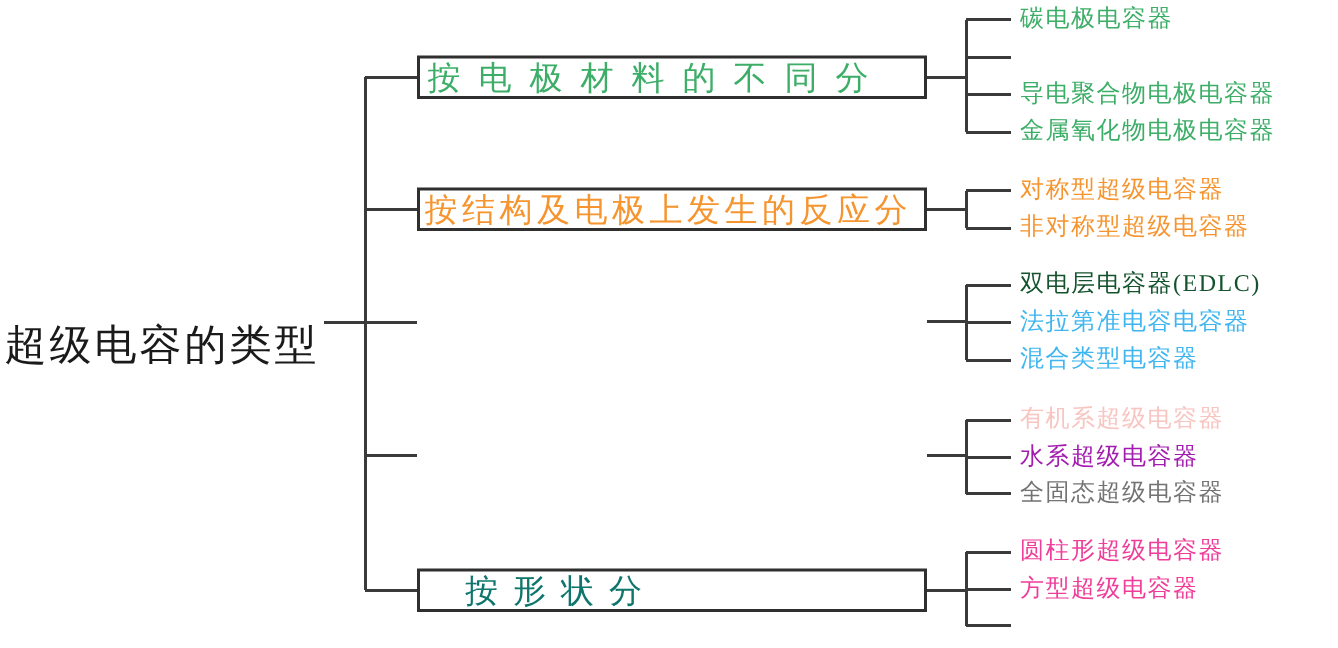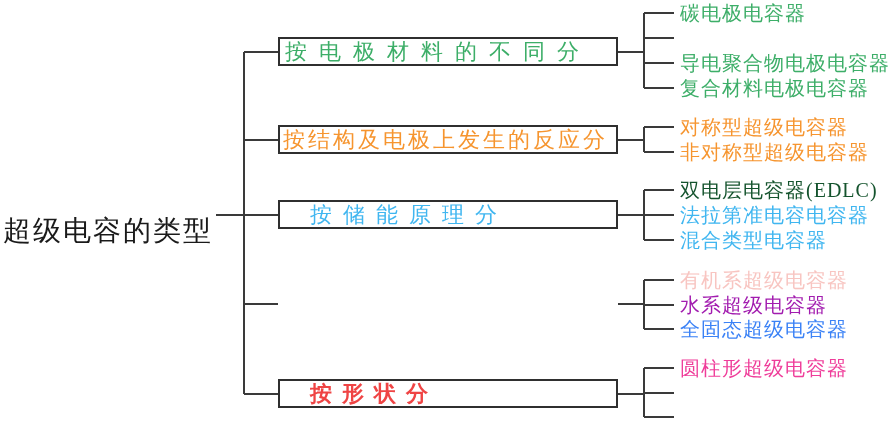--- a/index.html
+++ b/index.html
@@ -20,21 +20,21 @@
     border:2px solid #2f2f2f;background:#ffffff;box-sizing:border-box;
     font-size:22px;line-height:25px;white-space:nowrap;overflow:hidden;
   }
   .b0{top:37px;padding-left:5px;letter-spacing:12px;}
   .b1{top:125px;padding-left:3px;letter-spacing:3px;}
   .b2{top:200px;padding-left:30px;letter-spacing:11px;}
   .b3{top:289px;padding-left:30px;letter-spacing:3px;}
   .b4{top:379px;padding-left:30px;letter-spacing:10px;}
   .leaf{
     position:absolute;left:680px;height:24px;line-height:24px;
-    font-size:20px;letter-spacing:1px;white-space:nowrap;
+    font-size:16px;letter-spacing:1px;white-space:nowrap;
   }
 </style>
 </head>
 <body>
 
 <div id="canvas">
 
   <svg id="lines" viewBox="0 0 892 432" xmlns="http://www.w3.org/2000/svg">
     <g fill="none" stroke-width="2" shape-rendering="crispEdges" stroke="#3a3a3a">
 
@@ -53,33 +53,33 @@
       <path d="M618,303.5 H644 M644,280 V329 M644,280 H674 M644,305 H674 M644,329 H674"></path>
 
       <path d="M618,393.5 H644 M644,368 V417 M644,368 H674 M644,393 H674 M644,417 H674"></path>
     </g>
   </svg>
 
   <div class="root">超级电容的类型</div>
 
   <div class="box b1" style="color: rgb(246, 149, 47);">按结构及电极上发生的反应分</div>
   <div class="box b0" style="color: rgb(61, 174, 104);">按电极材料的不同分</div>
-  <div class="box b2" style="color: rgb(64, 182, 240);">按储能原理分</div>
-  <div class="box b4" style="color: #ef4444; font-weight: bold;">按形状分</div>
+  <div class="box b4" style="color: #0f766e;">按形状分</div>
 
   <div class="leaf" style="top: 1px; color: rgb(61, 174, 104);">碳电极电容器</div>
   <div class="leaf" style="top: 51px; color: rgb(61, 174, 104);">导电聚合物电极电容器</div>
-  <div class="leaf" style="top: 76px; color: rgb(61, 174, 104);">复合材料电极电容器</div>
+  <div class="leaf" style="top: 76px; color: rgb(61, 174, 104);">金属氧化物电极电容器</div>
 
   <div class="leaf" style="top: 115px; color: rgb(246, 149, 47);">对称型超级电容器</div>
   <div class="leaf" style="top: 140px; color: rgb(246, 149, 47);">非对称型超级电容器</div>
 
   <div class="leaf" style="top: 178px; color: #14532d;">双电层电容器(EDLC)</div>
   <div class="leaf" style="top: 203px; color: rgb(64, 182, 240);">法拉第准电容电容器</div>
   <div class="leaf" style="top: 228px; color: rgb(64, 182, 240);">混合类型电容器</div>
 
   <div class="leaf" style="top: 268px; color: rgb(248, 197, 193);">有机系超级电容器</div>
   <div class="leaf" style="top: 293px; color: #a21caf;">水系超级电容器</div>
-  <div class="leaf" style="top: 317px; color: #3b82f6;">全固态超级电容器</div>
+  <div class="leaf" style="top: 317px; color: #737373;">全固态超级电容器</div>
 
   <div class="leaf" style="top: 356px; color: rgb(239, 61, 154);">圆柱形超级电容器</div>
+  <div class="leaf" style="top: 381px; color: rgb(239, 61, 154);">方型超级电容器</div>
 
 </div>
 
 </body></html>

